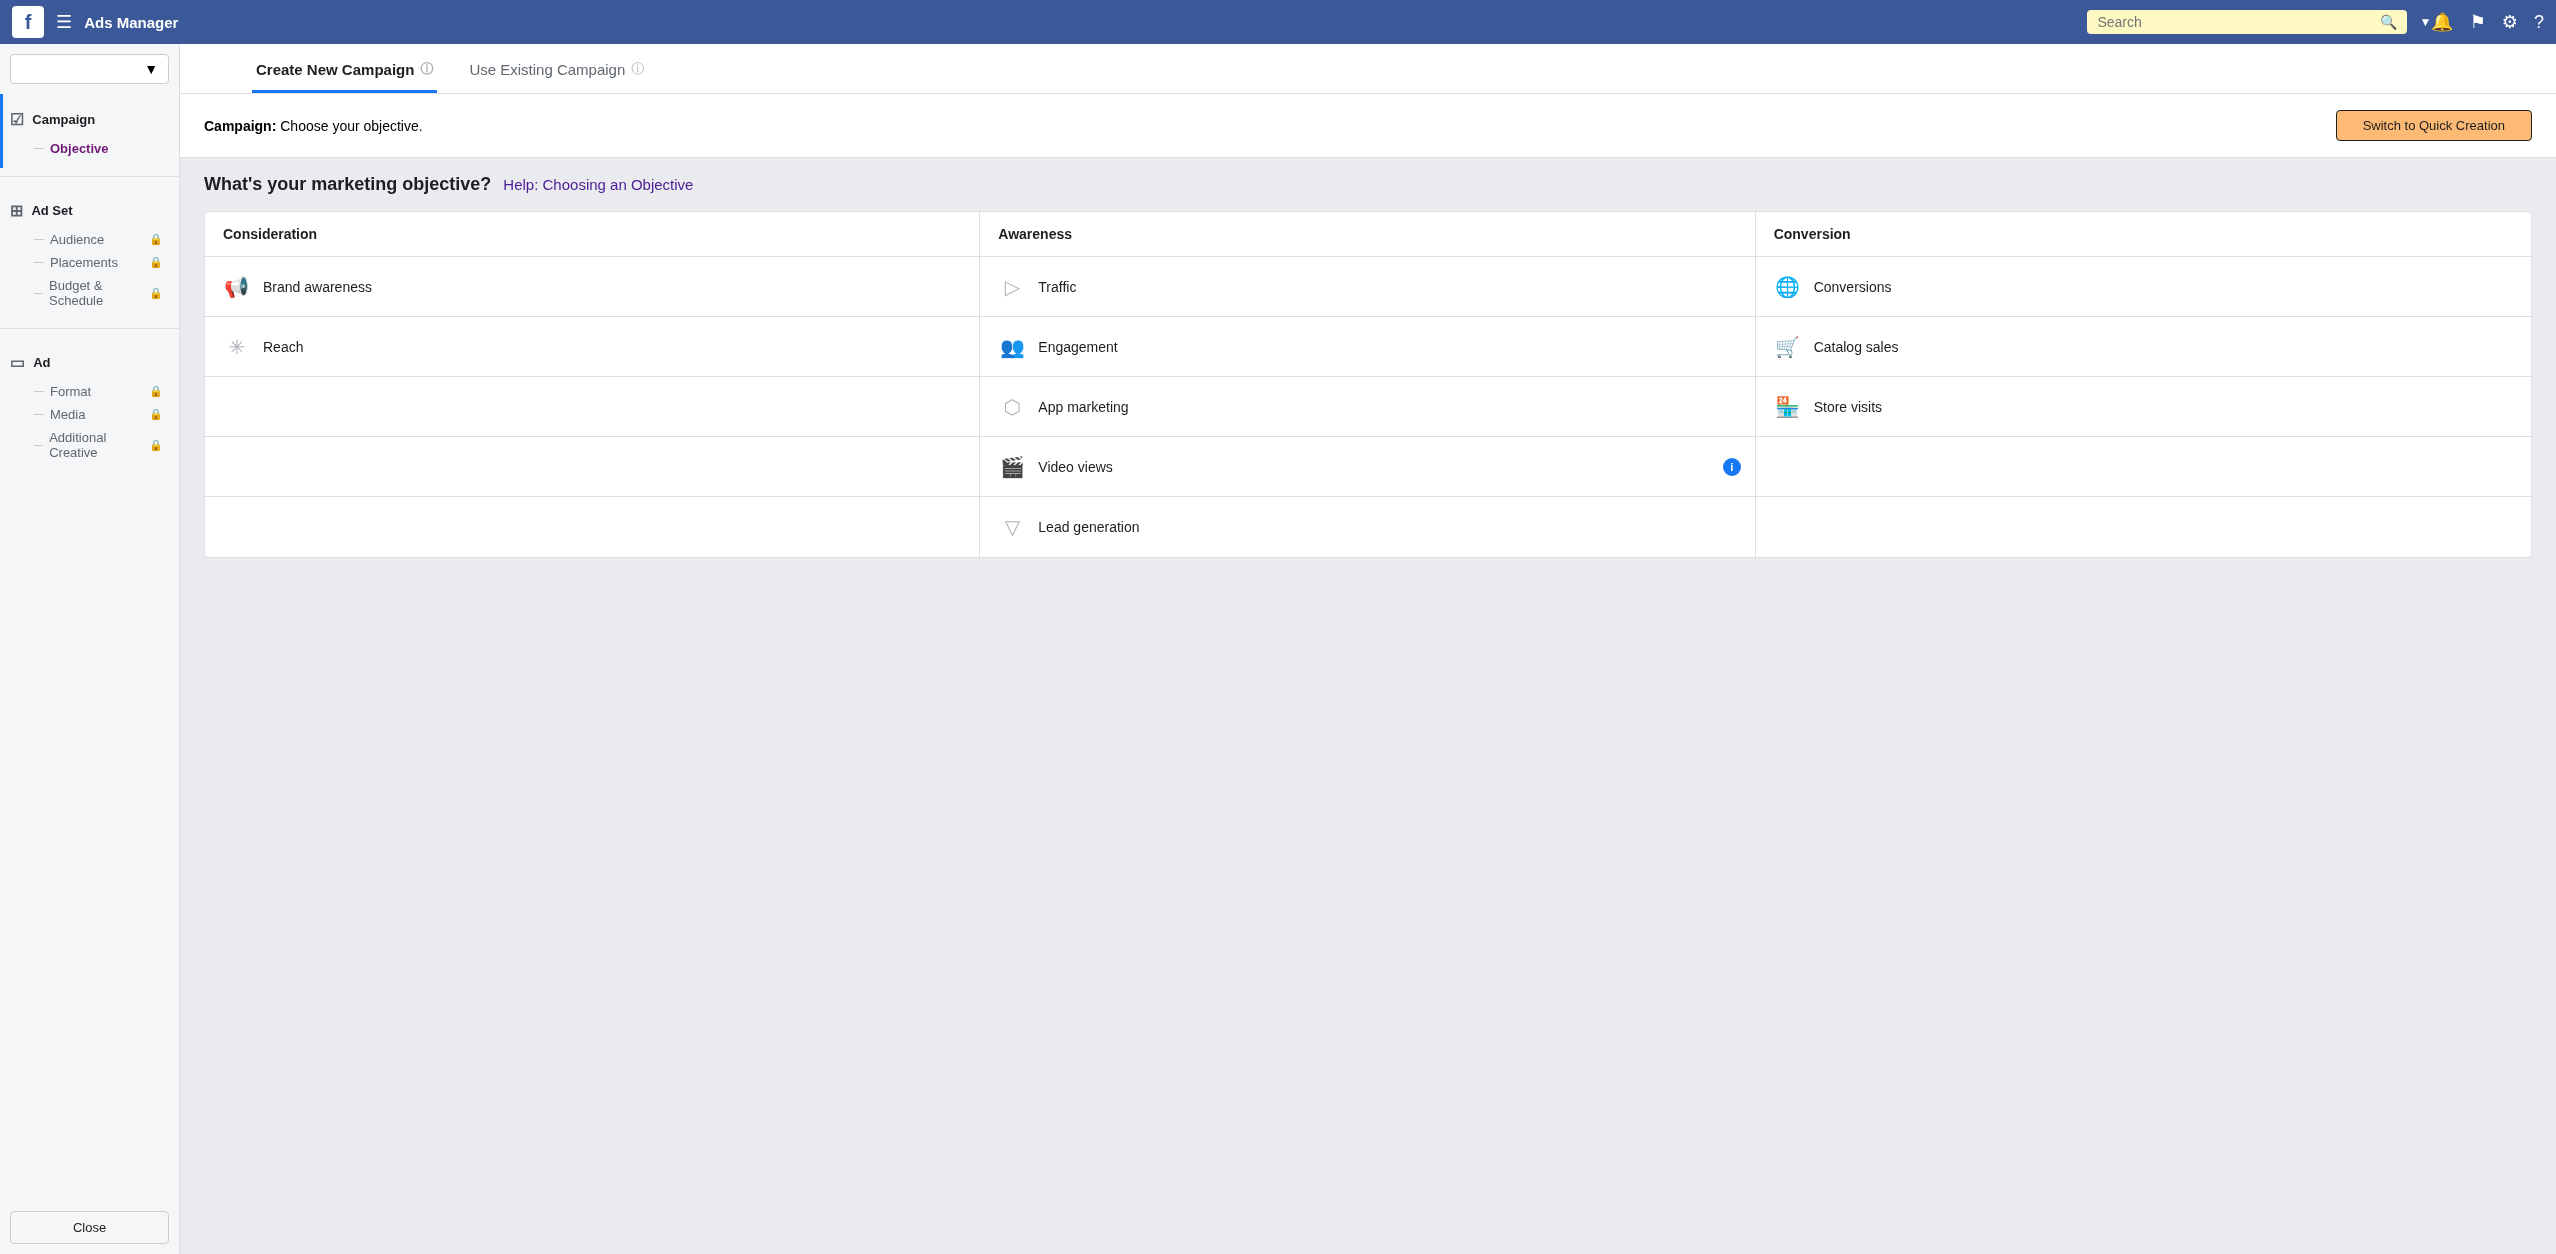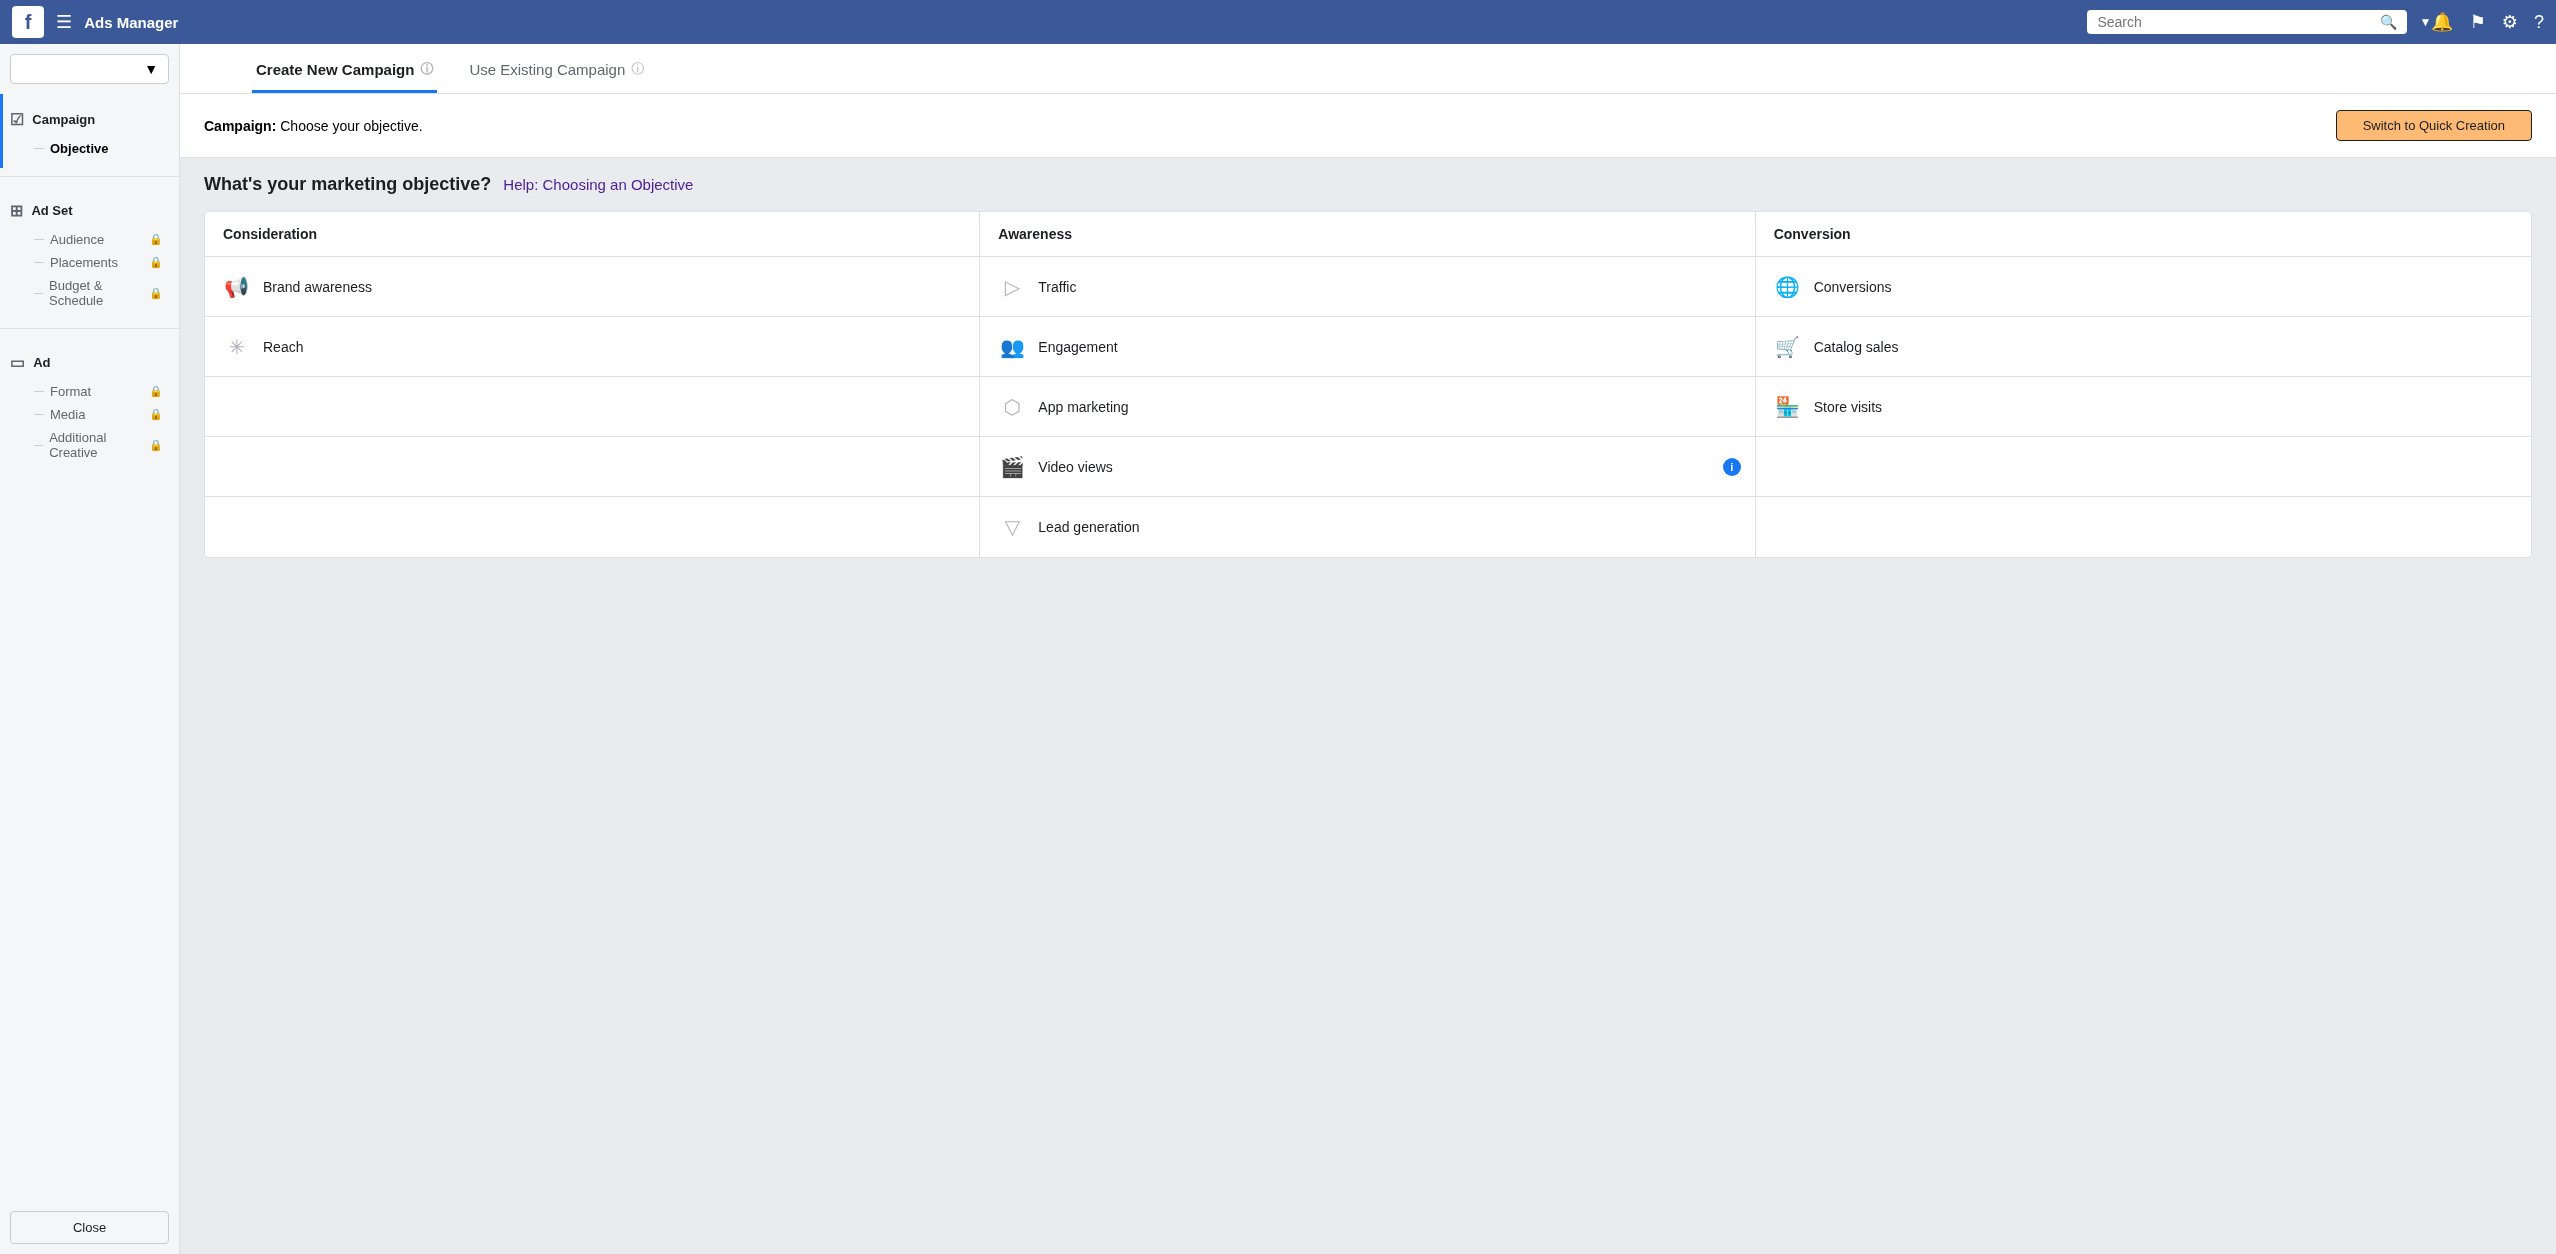--- a/index.html
+++ b/index.html
@@ -37,21 +37,21 @@
     .nav-title {
       color: white;
       font-size: 15px;
       font-weight: 600;
       flex-shrink: 0;
     }
     .nav-spacer { flex: 1; }
     .search-box {
       display: flex;
       align-items: center;
-      background: #ffffff;
+      background: #fef9c3;
       border-radius: 4px;
       padding: 4px 10px;
       width: 320px;
       margin-right: 12px;
     }
     .search-box input {
       border: none;
       outline: none;
       font-size: 14px;
       width: 100%;
@@ -341,21 +341,21 @@
 
     <div style="position:relative;">
       <div style="position:absolute; left:0; top:0; bottom:0; width:3px; background:#1877f2;"></div>
       <div class="sidebar-section">
         <div class="sidebar-section-header">
           <span class="section-icon">☑</span>
           <span>Campaign</span>
         </div>
         <div class="sidebar-sub-item active">
           <span class="tree-branch"></span>
-          <span style="color:#000000; font-weight:600;">Objective</span>
+          <span style="color:#701a75; font-weight:600;">Objective</span>
         </div>
       </div>
     </div>
 
     <hr class="sidebar-divider">
 
     <div class="sidebar-section">
       <div class="sidebar-section-header">
         <span class="section-icon">⊞</span>
         <span>Ad Set</span>

